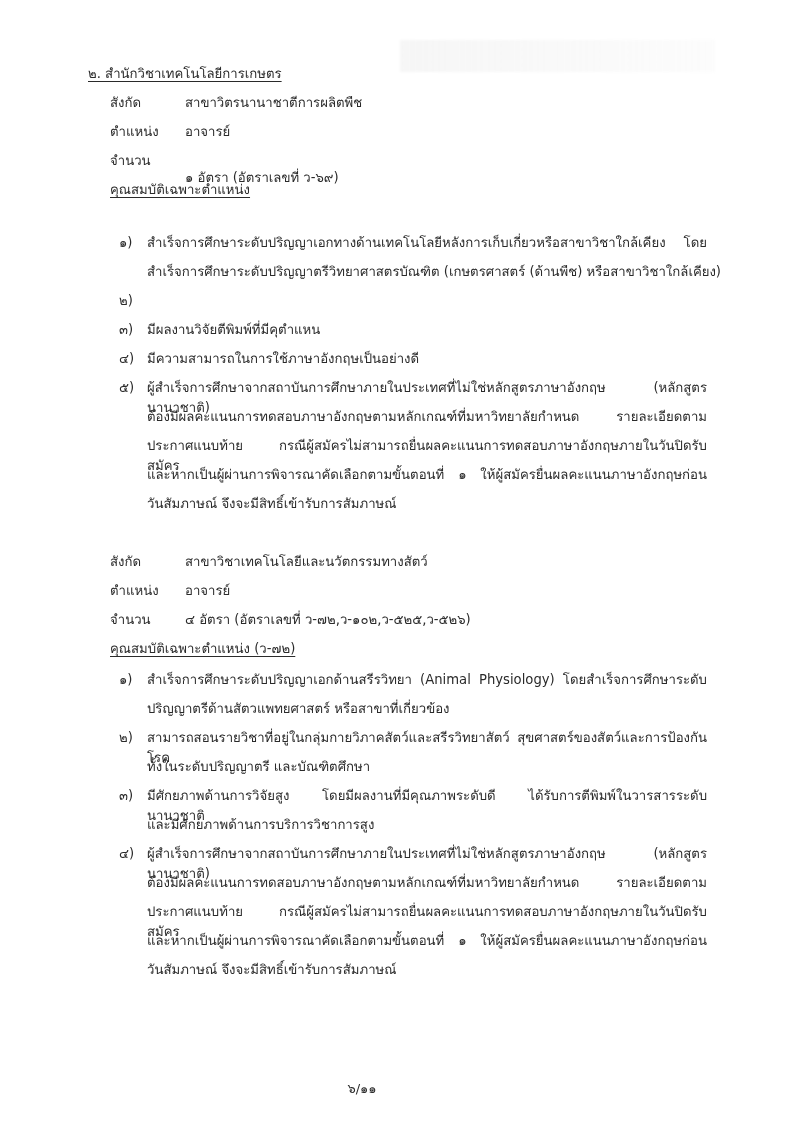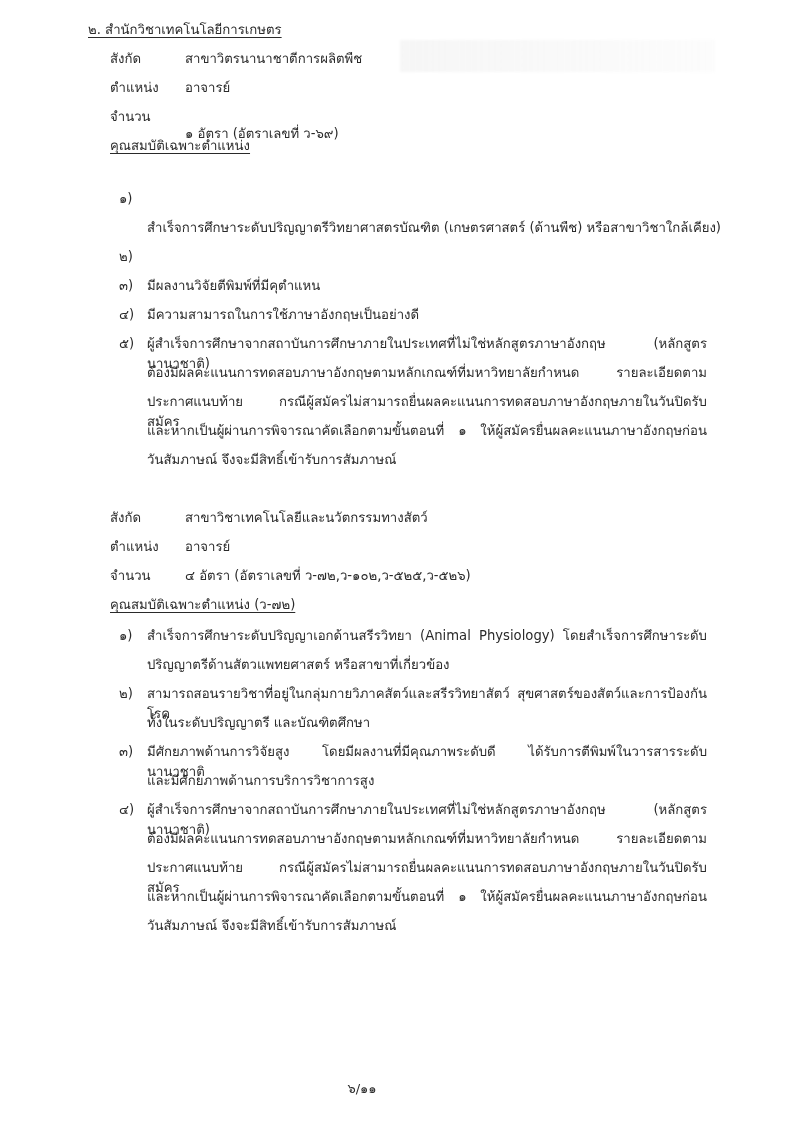--- a/index.html
+++ b/index.html
@@ -6,21 +6,21 @@
     body {
       width: 800px; height: 1131px; position: relative; overflow: hidden;
       font-family: "DejaVu Sans", sans-serif; color: #2a2a2a;
     }
     .page { position: absolute; left: 0; top: 0; width: 800px; height: 1131px; background: #fff; }
     .bleed {
       position: absolute; left: 400px; top: 40px; width: 315px; height: 32px;
       background: linear-gradient(90deg, rgba(240,240,240,0.6), rgba(248,248,248,0.4));
       filter: blur(1px);
     }
-    .line { position: absolute; white-space: nowrap; font-size: 13.2px; line-height: 20px; }
+    .line { position: absolute; white-space: nowrap; font-size: 13.2px; line-height: 20px; margin-top: 44px; }
     .u { text-decoration: underline; text-underline-offset: 3px; }
     .section-heading { left: 88px; }
     .label { left: 110px; }
     .value { left: 185px; }
     .num { left: 119px; }
     .txt { left: 147px; }
     .justify { width: 560px; text-align: justify; text-align-last: justify; white-space: normal; }
     .footer { position: absolute; left: 0; width: 724px; top: 1078px; text-align: center; font-size: 13px; }
   </style>
 </head>
@@ -33,20 +33,21 @@
 
   <div class="line label" style="top:49px;">สังกัด</div>
   <div class="line value" style="top:49px;">สาขาวิตรนานาชาตีการผลิตพืช</div>
   <div class="line label" style="top:78px;">ตำแหน่ง</div>
   <div class="line value" style="top:78px;">อาจารย์</div>
   <div class="line label" style="top:107px;">จำนวน</div>
   <div class="line value" style="top:124px;">๑ อัตรา (อัตราเลขที่ ว-๖๙)</div>
   <div class="line label u" style="top:136px;">คุณสมบัติเฉพาะตำแหน่ง</div>
 
   <div class="line num" style="top:189px;">๑)</div>
+  <div class="line txt justify" style="top:189px;">สำเร็จการศึกษาระดับปริญญาเอกทางด้านเทคโนโลยีหลังการเก็บเกี่ยวหรือสาขาวิชาใกล้เคียง โดย</div>
   <div class="line txt" style="top:218px;">สำเร็จการศึกษาระดับปริญญาตรีวิทยาศาสตรบัณฑิต (เกษตรศาสตร์ (ด้านพืช) หรือสาขาวิชาใกล้เคียง)</div>
 
   <div class="line num" style="top:247px;">๒)</div>
 
   <div class="line num" style="top:276px;">๓)</div>
   <div class="line txt" style="top:276px;">มีผลงานวิจัยตีพิมพ์ที่มีคุตำแหน</div>
 
   <div class="line num" style="top:305px;">๔)</div>
   <div class="line txt" style="top:305px;">มีความสามารถในการใช้ภาษาอังกฤษเป็นอย่างดี</div>
 

